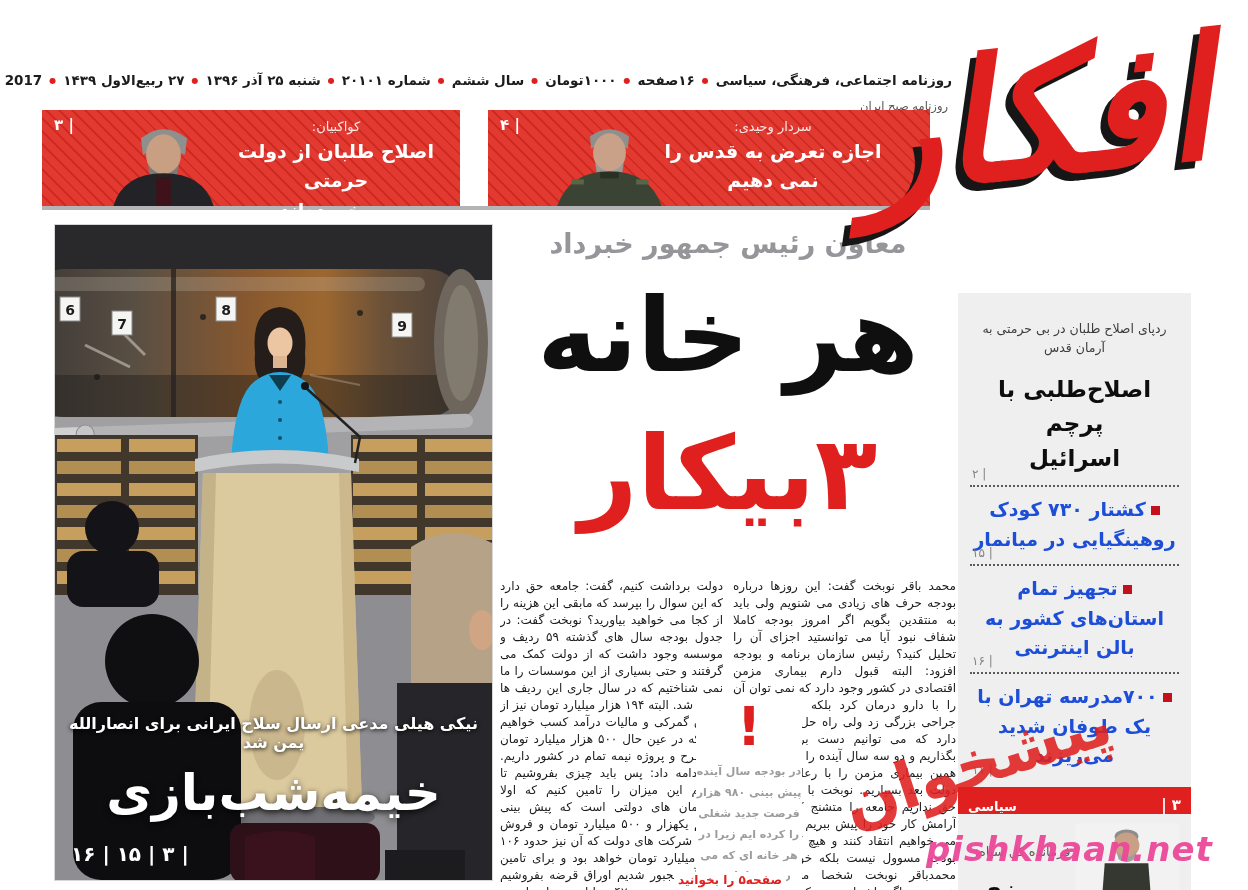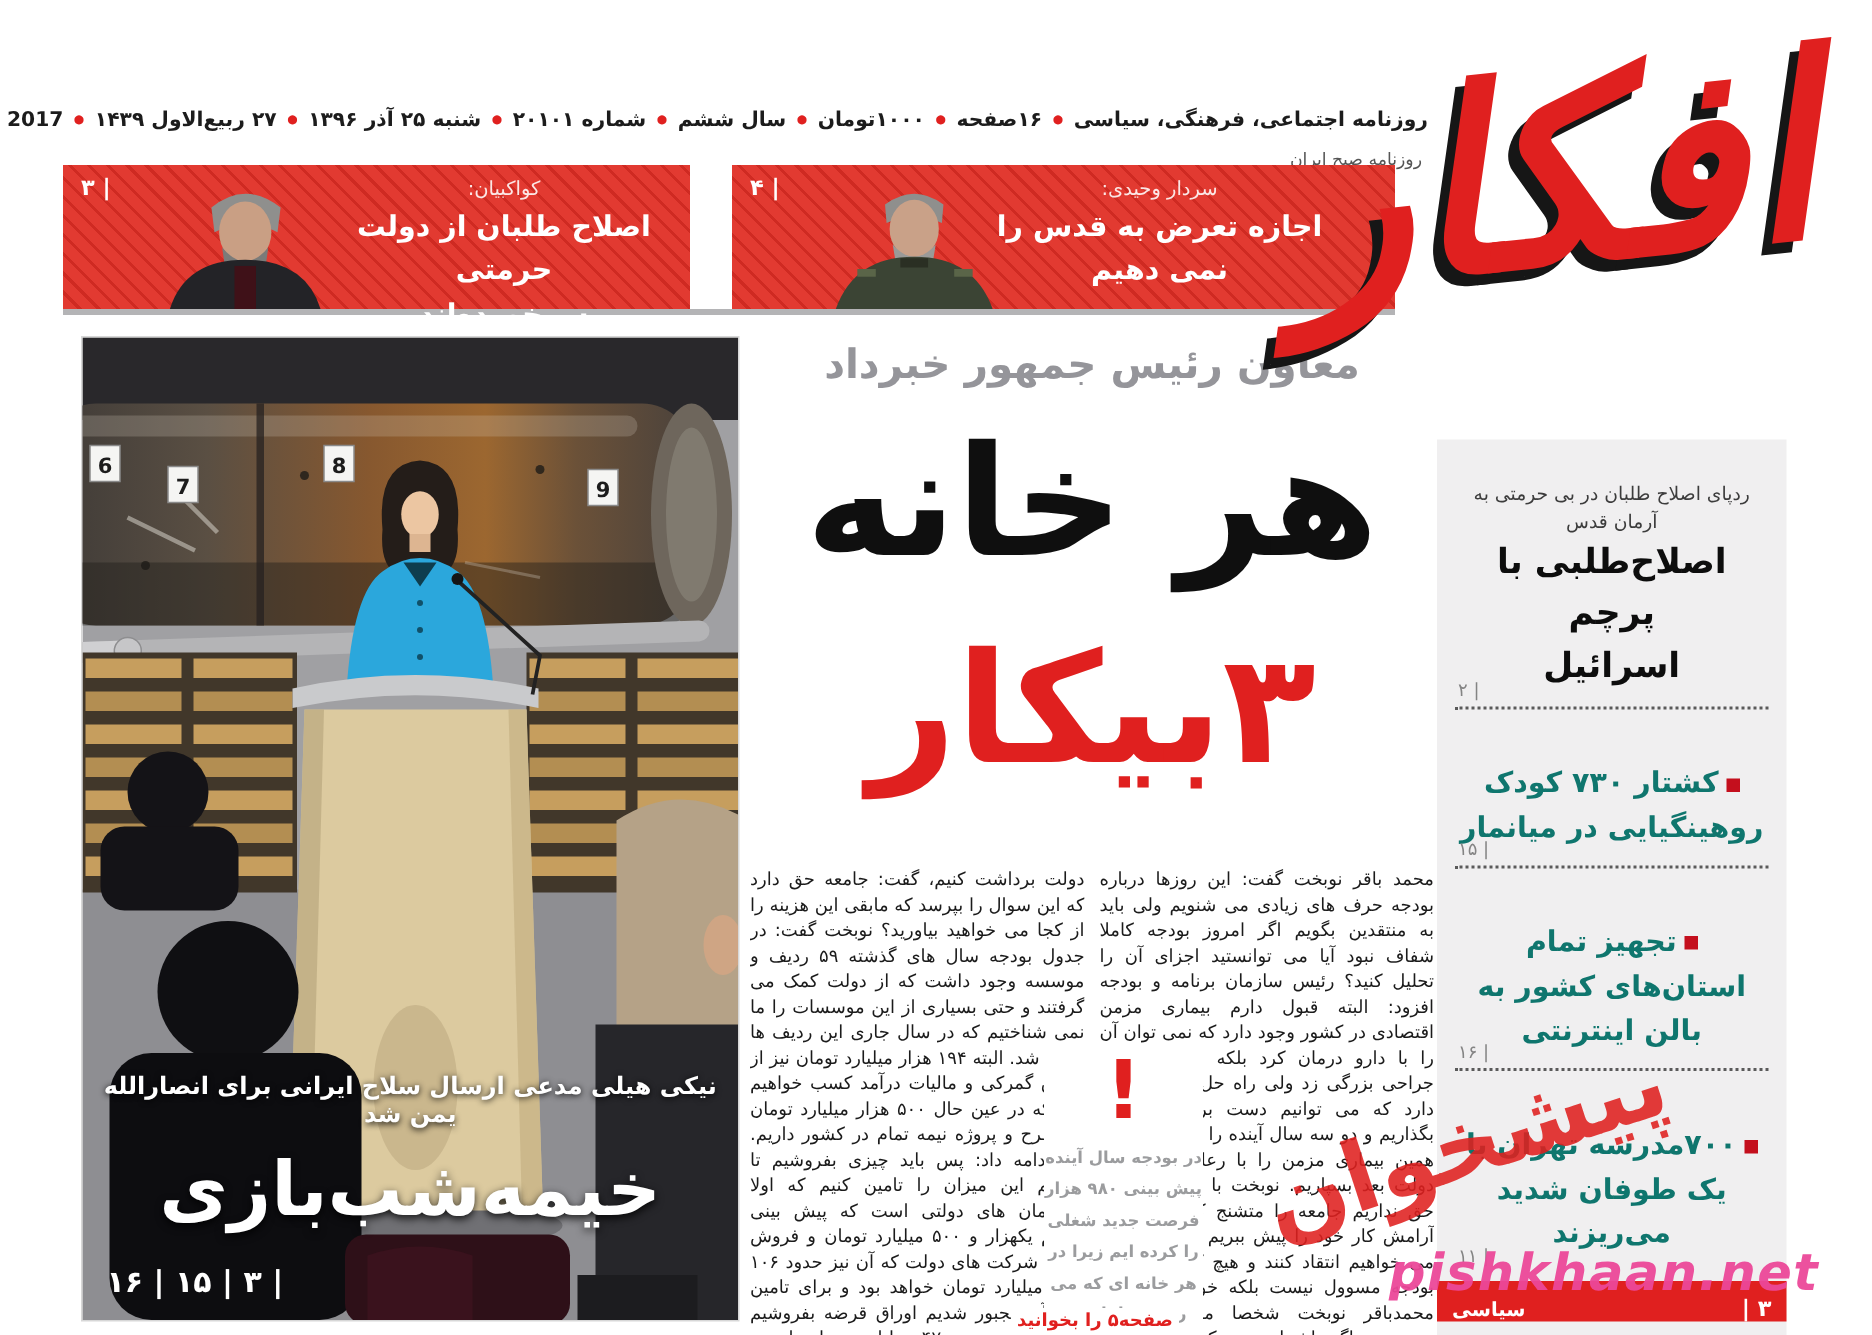--- a/index.html
+++ b/index.html
@@ -46,22 +46,22 @@
   #pull-quote .mark{font-size:54px;font-weight:bold;color:#e0201f;line-height:1;margin-top:2px;}
   #pull-quote .ptext{font-size:11px;line-height:1.9;color:#9b9c9e;font-weight:bold;margin-top:8px;}
   #read-more{position:absolute;left:146px;bottom:1px;z-index:6;background:#fff;color:#e0201f;
              font-size:12px;font-weight:bold;padding:0 4px;direction:rtl;margin-left:28px;}
   
   #sidebar{position:absolute;left:958px;top:293px;width:233px;height:597px;background:#f0eff0;
            direction:rtl;padding:0 12px;box-sizing:border-box;z-index:2;}
   .sb-block{position:relative;border-bottom:2px dotted #5a5a5a;padding:8px 0 10px;}
   #sb-top{padding-top:26px;}
   #sb-top .skicker{font-size:12.5px;color:#3c3c3c;line-height:1.55;text-align:center;}
-  #sb-top .stitle{font-size:23px;font-weight:bold;color:#0d0d0d;line-height:1.5;text-align:center;margin-top:0;}
-  .sb-item .ititle{font-size:19px;font-weight:bold;color:#0f766e;line-height:1.55;text-align:center;margin-top:27px;}
+  #sb-top .stitle{font-size:23px;font-weight:bold;color:#0d0d0d;line-height:1.5;text-align:center;margin-top:14px;}
+  .sb-item .ititle{font-size:19px;font-weight:bold;color:#1d4ed8;line-height:1.55;text-align:center;}
   .bullet{display:inline-block;width:9px;height:9px;background:#c40f1d;margin-left:5px;vertical-align:middle;}
   .sb-page{position:absolute;left:2px;bottom:4px;color:#848484;font-size:12px;direction:ltr;}
   #section-bar{margin:6px -12px 0;height:27px;background:#e0201f;display:flex;align-items:flex-end;
                justify-content:space-between;padding:0 10px;direction:ltr;color:#fff;}
   #section-bar .sec-label{font-size:13px;font-weight:bold;}
   #section-bar .sec-page{font-size:15px;font-weight:bold;}
   #commander{display:flex;direction:rtl;margin-top:6px;height:225px;}
   #commander .cphoto{width:104px;flex:none;}
   #commander .ctxt{flex:1;text-align:center;padding-top:24px;}
   #commander .ckicker{font-size:13px;color:#5c5c5c;margin-bottom:12px;}

